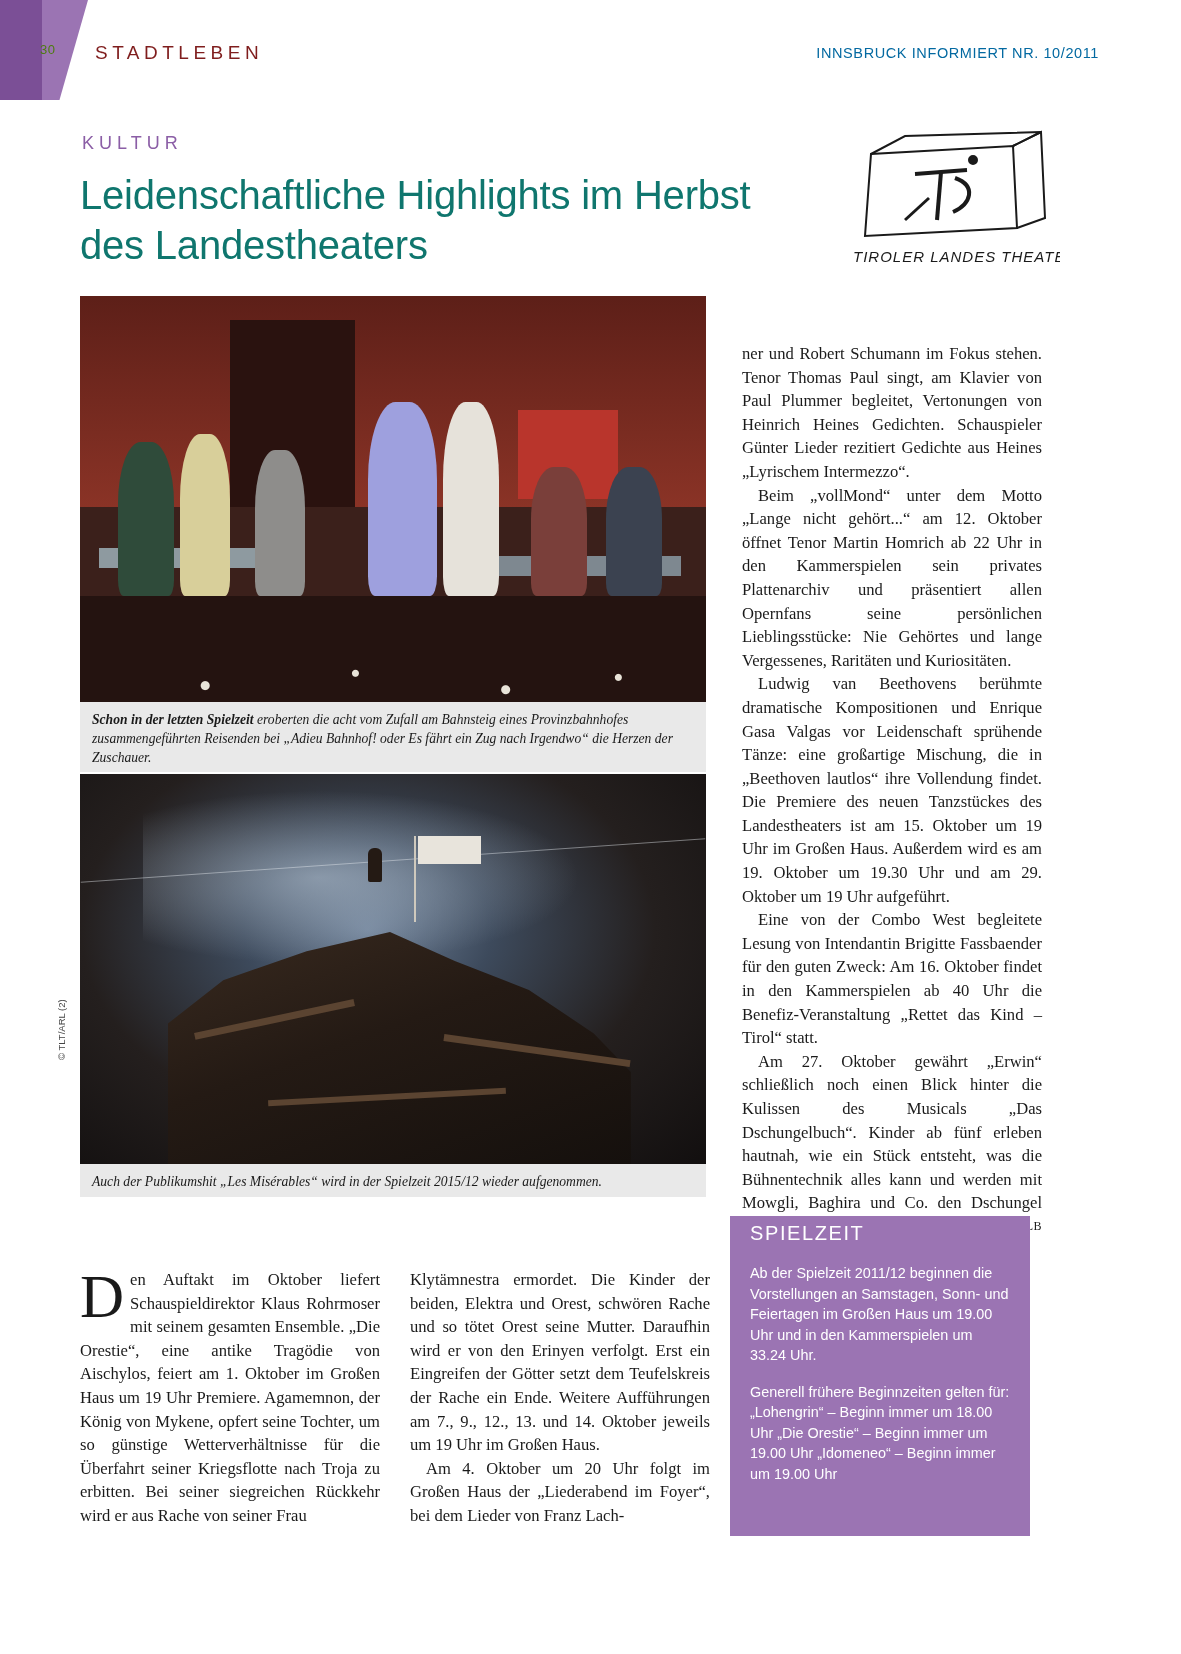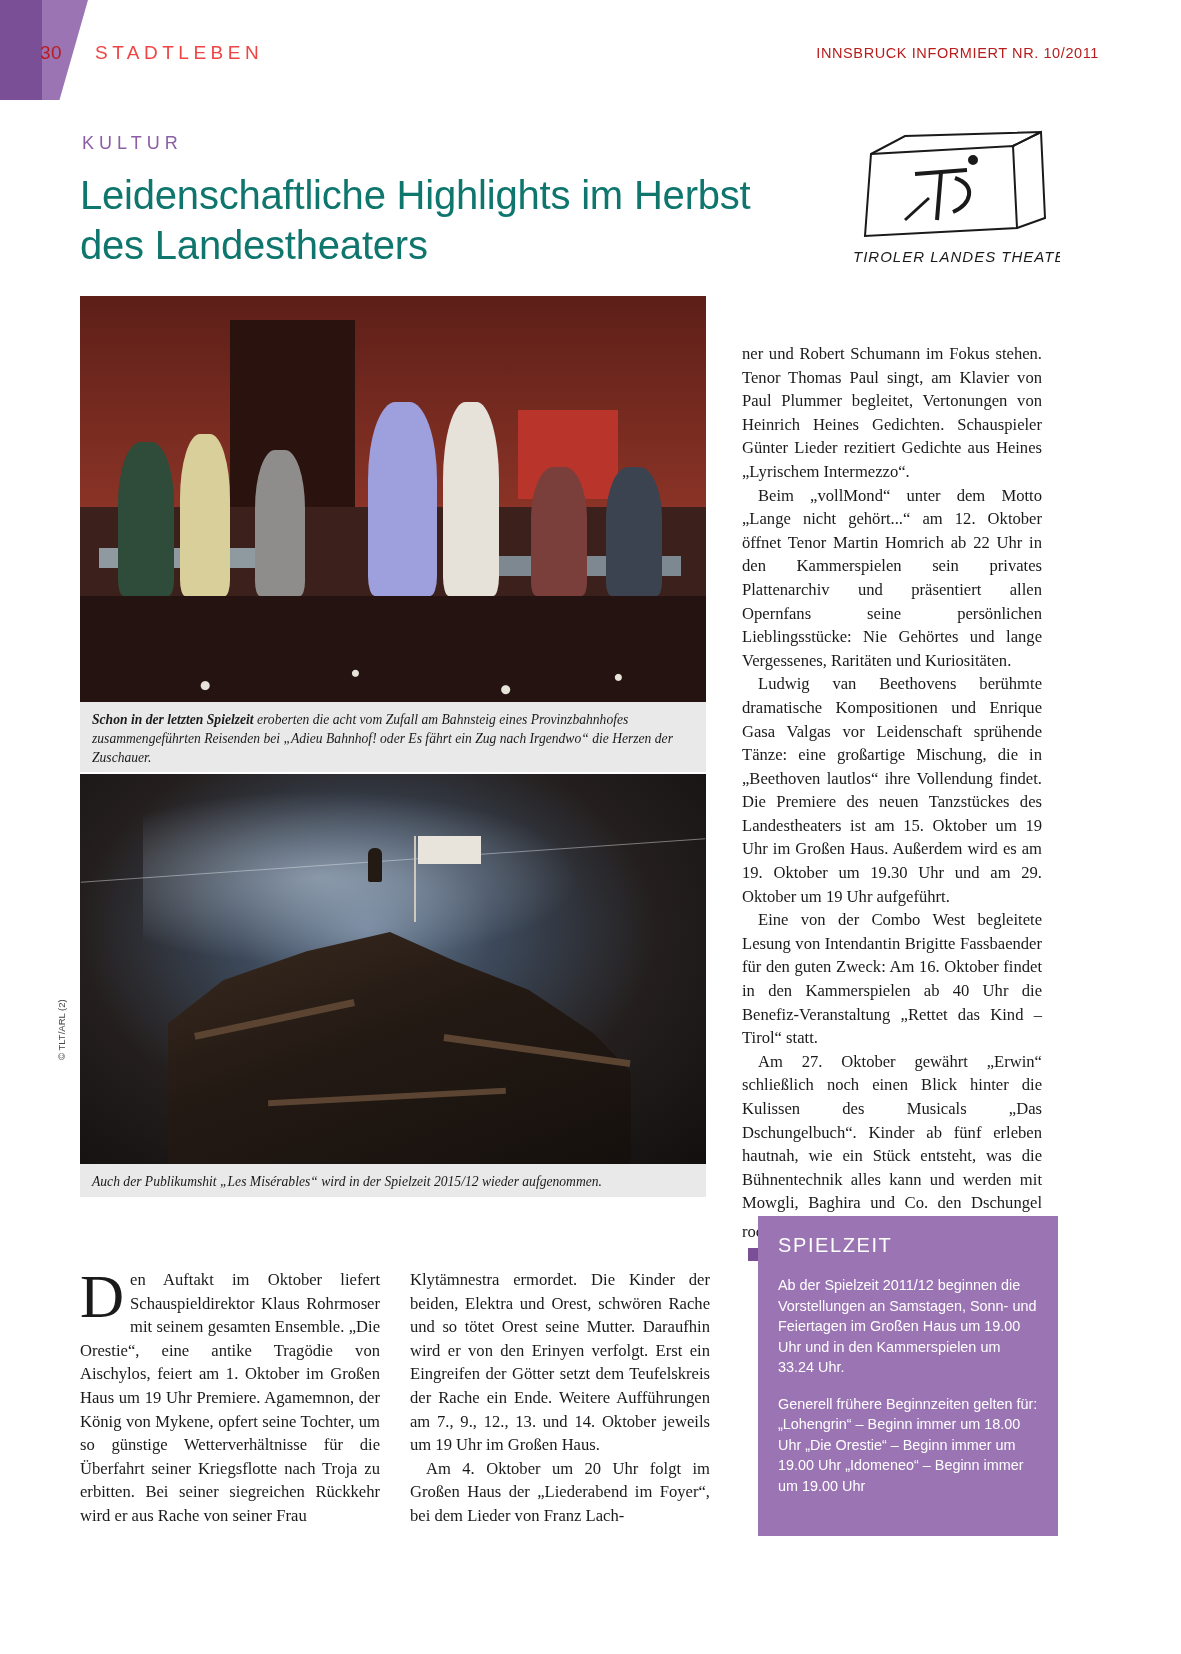--- a/index.html
+++ b/index.html
@@ -32,39 +32,39 @@
     position: absolute;
     left: 42px; top: 0;
     width: 46px; height: 100px;
     background: #9b74b3;
     clip-path: polygon(0 0, 100% 0, 38% 100%, 0 100%);
   }
   .page-number {
     position: absolute;
     left: 40px; top: 42px;
     font-family: "Liberation Sans", sans-serif;
-    font-size: 19px;
-    color: #b91c1c;
+    font-size: 13px;
+    color: #4d7c0f;
     letter-spacing: .5px;
   }
   .section-name {
     position: absolute;
     left: 95px; top: 42px;
     font-family: "Liberation Sans", sans-serif;
     font-size: 19px;
     letter-spacing: 4.5px;
-    color: #ef4444;
+    color: #7f1d1d;
   }
   .issue-line {
     position: absolute;
     right: 82px; top: 45px;
     font-family: "Liberation Sans", sans-serif;
     font-size: 14.5px;
     letter-spacing: .6px;
-    color: #b91c1c;
+    color: #0369a1;
   }
 
   
   .kicker {
     position: absolute;
     left: 82px; top: 133px;
     font-family: "Liberation Sans", sans-serif;
     font-size: 18px;
     letter-spacing: 5px;
     color: #8b5ea6;
@@ -177,26 +177,26 @@
     width: 13px; height: 13px;
     background: #7b4f96;
     margin-left: 6px;
     vertical-align: -1px;
   }
   .sup { font-size: 12px; vertical-align: super; letter-spacing: .5px; }
 
   
   .spielzeit {
     position: absolute;
-    left: 758px; top: 1216px;
+    left: 730px; top: 1216px;
     width: 300px; height: 320px;
     background: #9b74b3;
     color: #ffffff;
     box-sizing: border-box;
-    padding: 18px 20px 18px 20px;
+    padding: 6px 20px 18px 20px;
   }
   .spielzeit h3 {
     margin: 0 0 18px 0;
     font-family: "Liberation Sans", sans-serif;
     font-size: 20px;
     font-weight: 400;
     letter-spacing: 1.6px;
   }
   .spielzeit p {
     margin: 0 0 16px 0;

